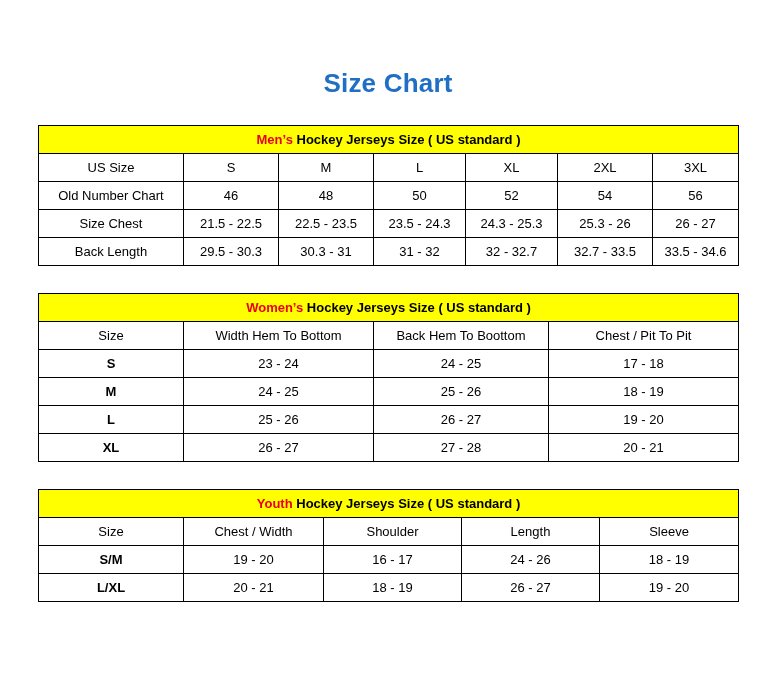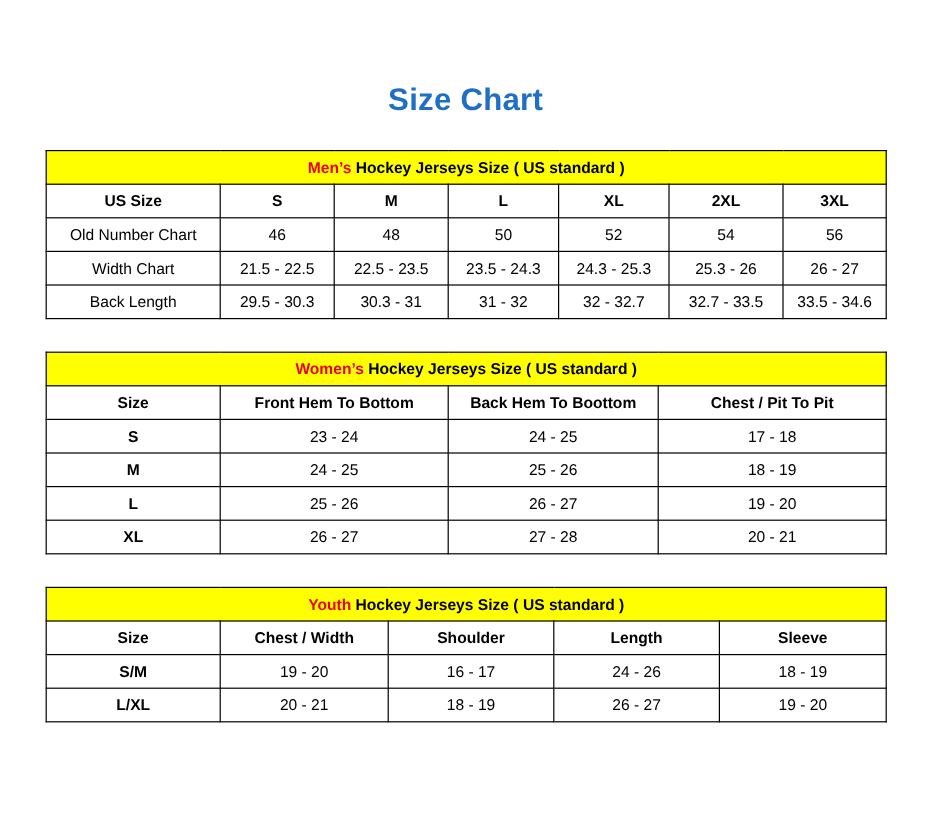--- a/index.html
+++ b/index.html
@@ -49,21 +49,22 @@
   .section-head td {
     background: #ffff00 !important;
     font-weight: bold;
     font-size: 14.5px;
     height: 32px;
   }
   .section-head .accent {
     color: #e8001c;
   }
   .col-head td {
-    font-weight: bold;
+    font-weight: normal;
+    border-radius: 10px;
   }
   .rowlabel-bold {
     font-weight: bold;
   }
   .spacer td {
     border: none !important;
     height: 10px;
     background: #ffffff !important;
   }
 </style>
@@ -102,21 +103,21 @@
         <tr>
           <td>Old Number Chart</td>
           <td>46</td>
           <td>48</td>
           <td>50</td>
           <td>52</td>
           <td>54</td>
           <td>56</td>
         </tr>
         <tr>
-          <td>Width Chart</td>
+          <td>Size Chest</td>
           <td>21.5 - 22.5</td>
           <td>22.5 - 23.5</td>
           <td>23.5 - 24.3</td>
           <td>24.3 - 25.3</td>
           <td>25.3 - 26</td>
           <td>26 - 27</td>
         </tr>
         <tr>
           <td>Back Length</td>
           <td>29.5 - 30.3</td>
@@ -138,21 +139,21 @@
           <col style="width:190px">
           <col style="width:175px">
           <col style="width:190px">
       </colgroup>
       <tbody>
         <tr class="section-head">
           <td colspan="4"><span class="accent">Women’s</span><span> Hockey Jerseys Size ( US standard )</span></td>
         </tr>
         <tr class="col-head">
           <td>Size</td>
-          <td>Front Hem To Bottom</td>
+          <td>Width Hem To Bottom</td>
           <td>Back Hem To Boottom</td>
           <td>Chest / Pit To Pit</td>
         </tr>
         <tr>
           <td class="rowlabel-bold">S</td>
           <td>23 - 24</td>
           <td>24 - 25</td>
           <td>17 - 18</td>
         </tr>
         <tr>

